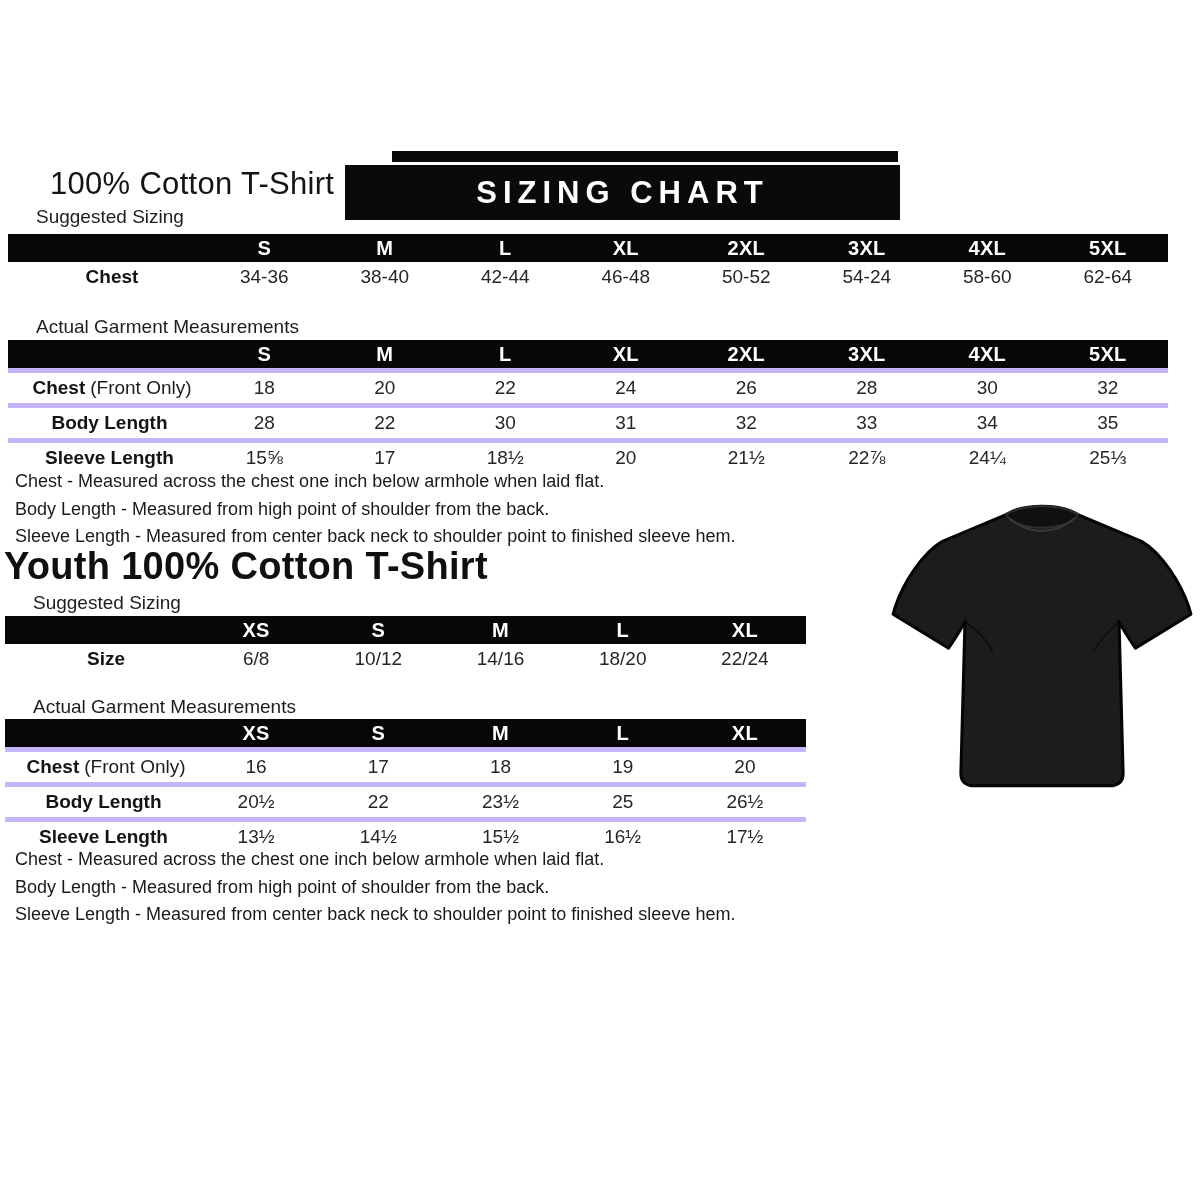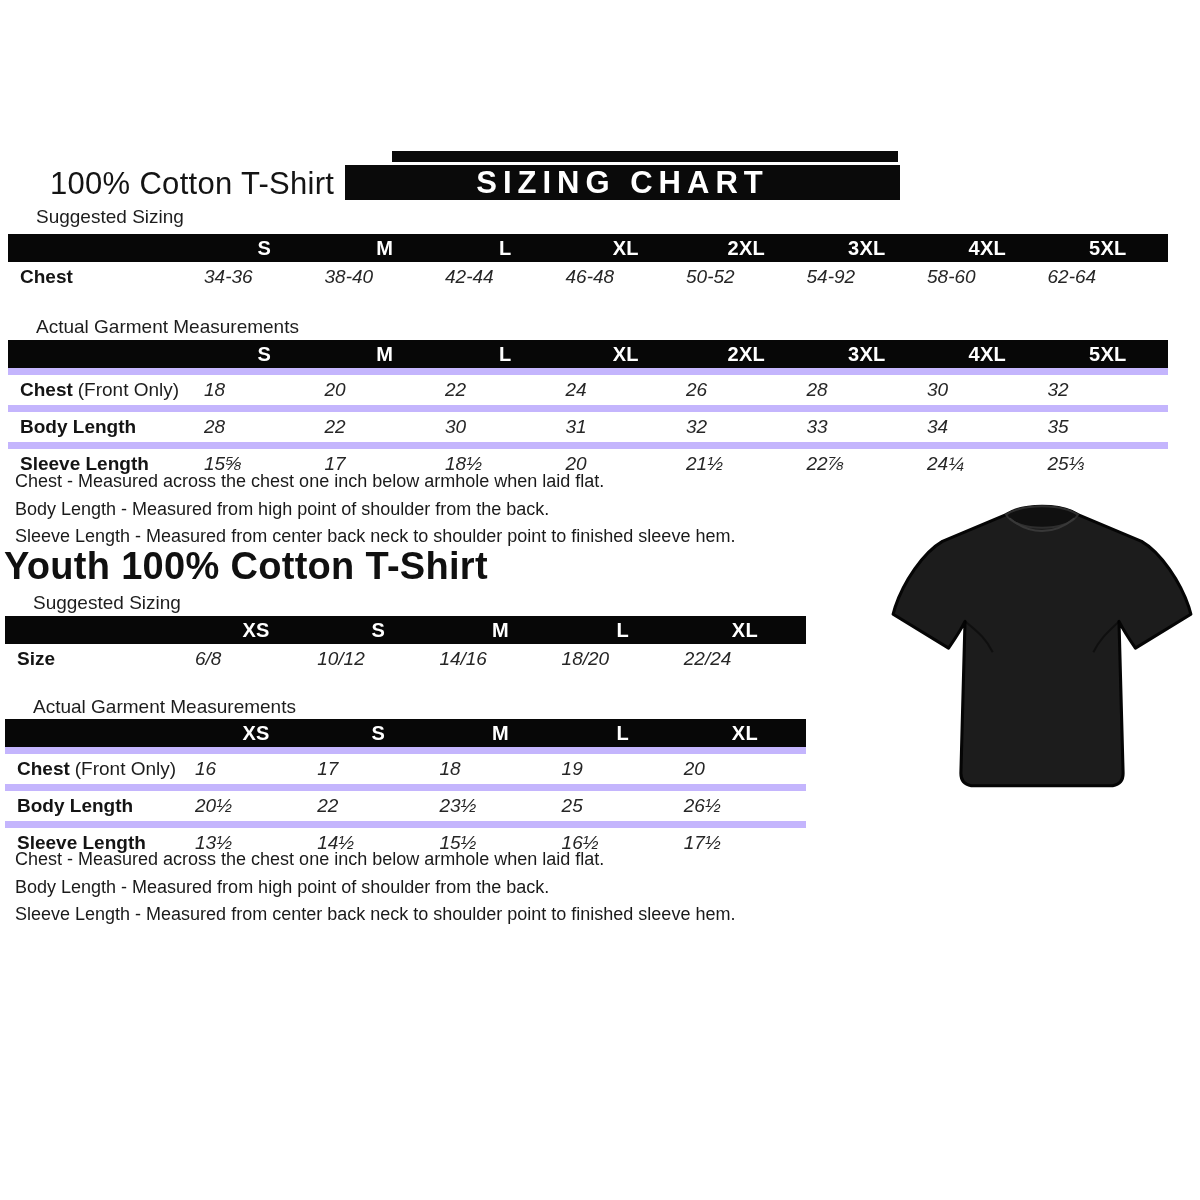--- a/index.html
+++ b/index.html
@@ -3,37 +3,37 @@
 <meta charset="utf-8">
 <style>
   html,body{margin:0;padding:0;background:#fff;}
   .canvas{position:relative;width:1200px;height:1200px;background:#ffffff;overflow:hidden;
           font-family:"Liberation Sans", sans-serif;color:#161616;}
 
   .h1{position:absolute;left:14px;top:166px;font-size:31px;font-weight:400;letter-spacing:.3px;color:#141414;white-space:nowrap;margin-left:36px;}
   .h2{position:absolute;left:4px;top:545px;font-size:38px;font-weight:700;letter-spacing:.3px;color:#101010;white-space:nowrap;}
 
   .banner-sliver{position:absolute;left:392px;top:151px;width:506px;height:11px;background:#0a0a0a;}
-  .banner{position:absolute;left:345px;top:165px;width:555px;height:35px;background:#0a0a0a;color:#fff;
+  .banner{position:absolute;left:345px;top:165px;width:555px;height:55px;background:#0a0a0a;color:#fff;
           display:flex;align-items:center;justify-content:center;font-size:31px;font-weight:800;letter-spacing:6px;white-space:nowrap;}
 
   .sec-label{position:absolute;font-size:19px;color:#1d1d1d;white-space:nowrap;margin-left:28px;}
   #sl-adult-sugg{left:8px;top:206px;}
   #sl-adult-act{left:8px;top:316px;}
   #sl-youth-sugg{left:5px;top:592px;}
   #sl-youth-act{left:5px;top:696px;}
 
   .tbl{position:absolute;}
   .tbl .hdr{display:grid;height:28px;background:#070707;color:#fff;}
   .tbl .hdr .c{display:flex;align-items:center;justify-content:center;font-weight:700;font-size:20px;letter-spacing:.3px;}
   .tbl .row{display:grid;height:30px;align-items:center;font-size:19px;color:#262626;}
-  .tbl .row .c{font-style:italic;}
-  .tbl .row .lbl{text-align:left;padding-left:12px;font-weight:700;color:#141414;white-space:nowrap;}
+  .tbl .row .c{text-align:center;}
+  .tbl .row .lbl{text-align:center;padding-left:12px;font-weight:700;color:#141414;white-space:nowrap;}
   .tbl .row .lbl .sfx{font-weight:400;margin-left:5px;color:#1d1d1d;}
-  .rule{border-top:7px solid #c4b5fd;}
+  .rule{border-top:5px solid #c4b5fd;}
 
   .adult{width:1160px;}
   .adult .hdr,.adult .row{grid-template-columns:196px repeat(8,1fr);}
   .youth{width:801px;}
   .youth .hdr,.youth .row{grid-template-columns:190px repeat(5,1fr);}
 
   #t-adult-sugg{left:8px;top:234px;}
   #t-adult-act{left:8px;top:340px;}
   #t-youth-sugg{left:5px;top:616px;}
   #t-youth-act{left:5px;top:719px;}
@@ -66,21 +66,21 @@
       <div class="c">4XL</div>
       <div class="c">5XL</div>
     </div>
     <div class="row">
       <div class="lbl">Chest</div>
       <div class="c">34-36</div>
       <div class="c">38-40</div>
       <div class="c">42-44</div>
       <div class="c">46-48</div>
       <div class="c">50-52</div>
-      <div class="c">54-92</div>
+      <div class="c">54-24</div>
       <div class="c">58-60</div>
       <div class="c">62-64</div>
     </div>
   </div>
 
   <div class="sec-label" id="sl-adult-act">Actual Garment Measurements</div>
   <div class="tbl adult" id="t-adult-act">
     <div class="hdr">
       <div class="c"></div>
       <div class="c">S</div>

